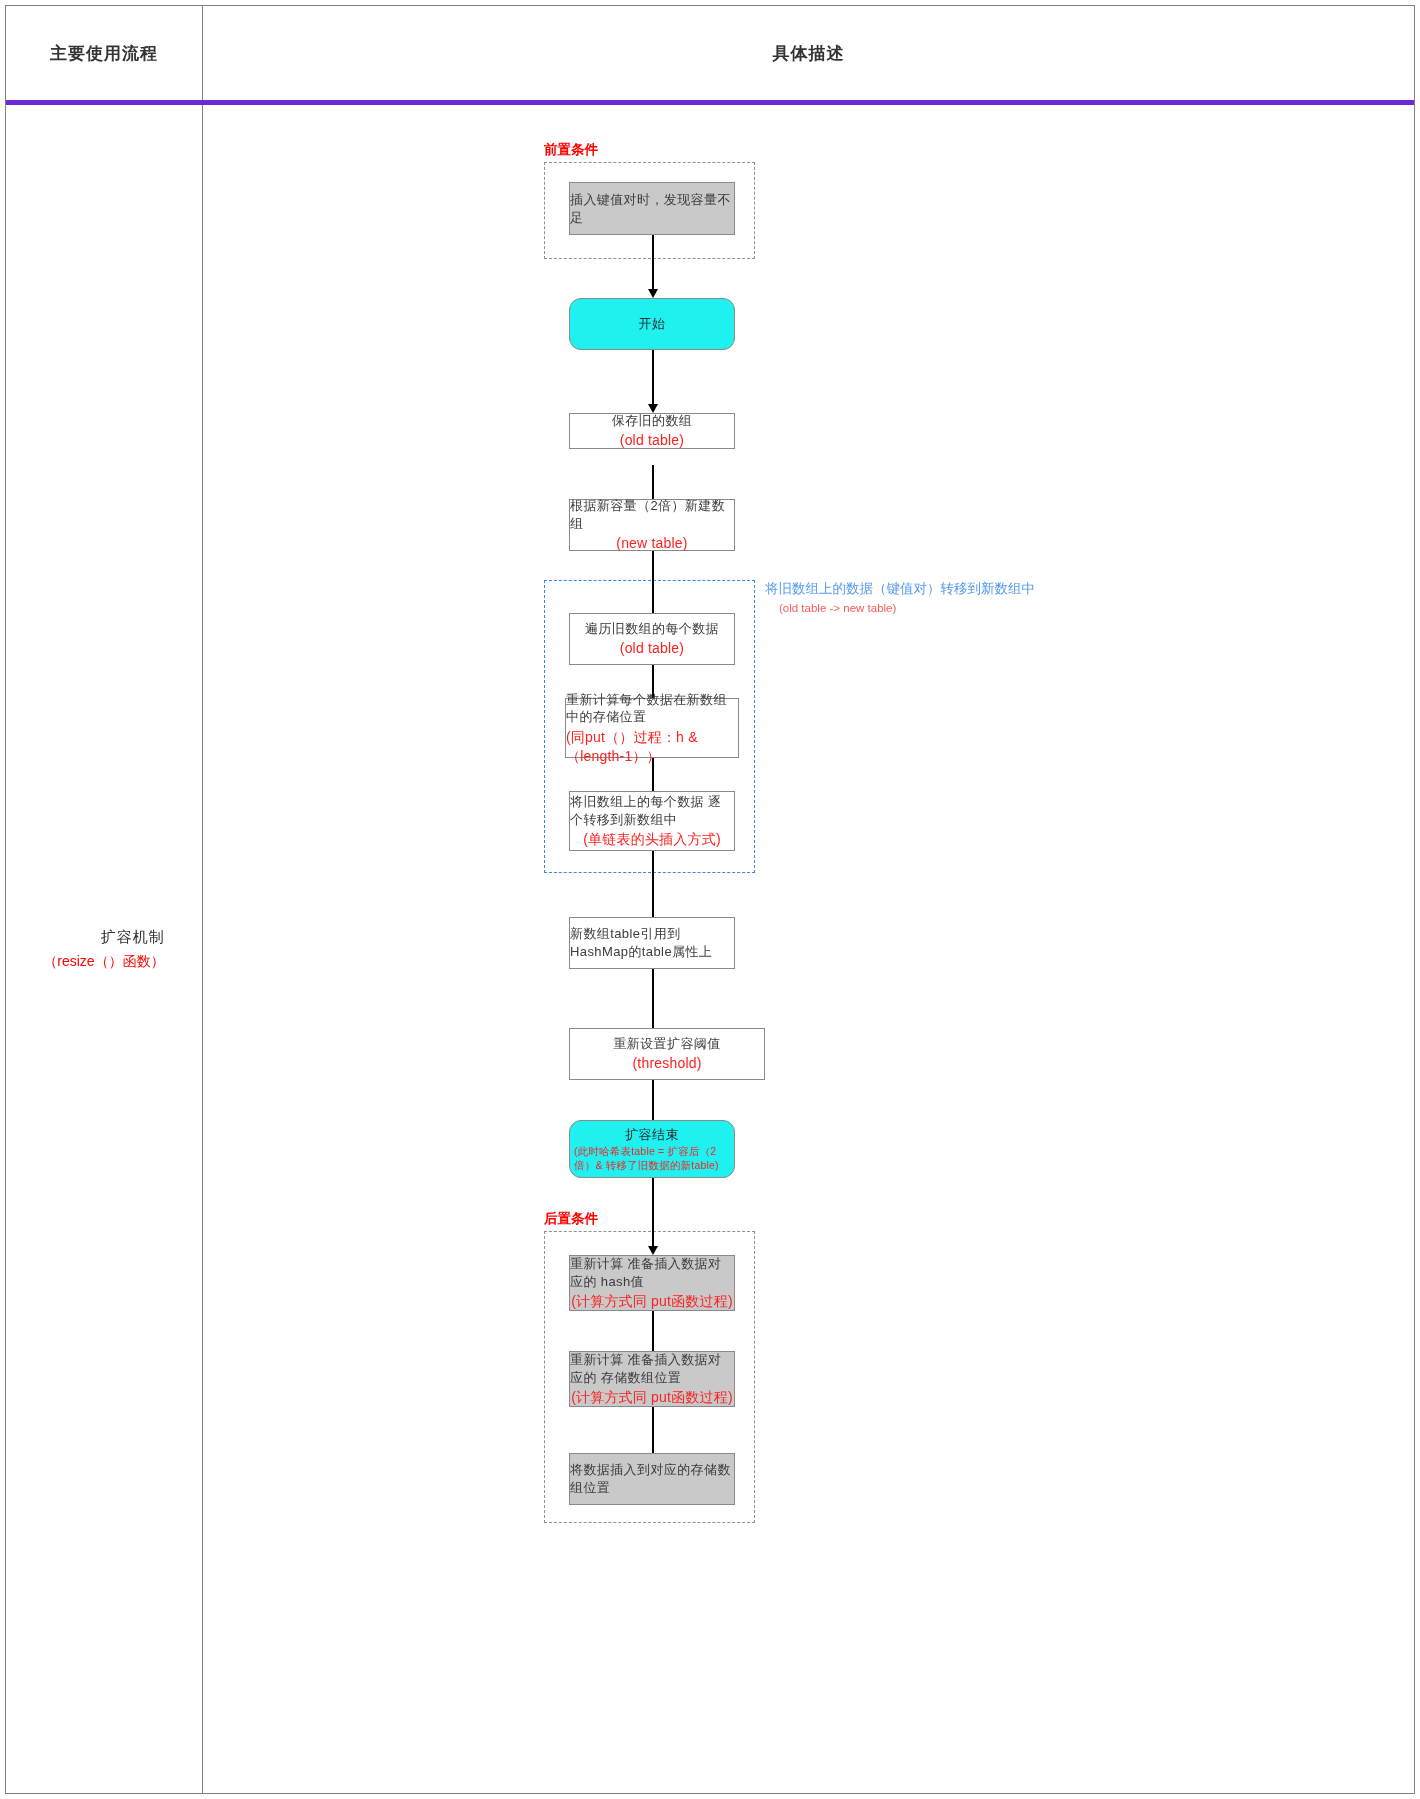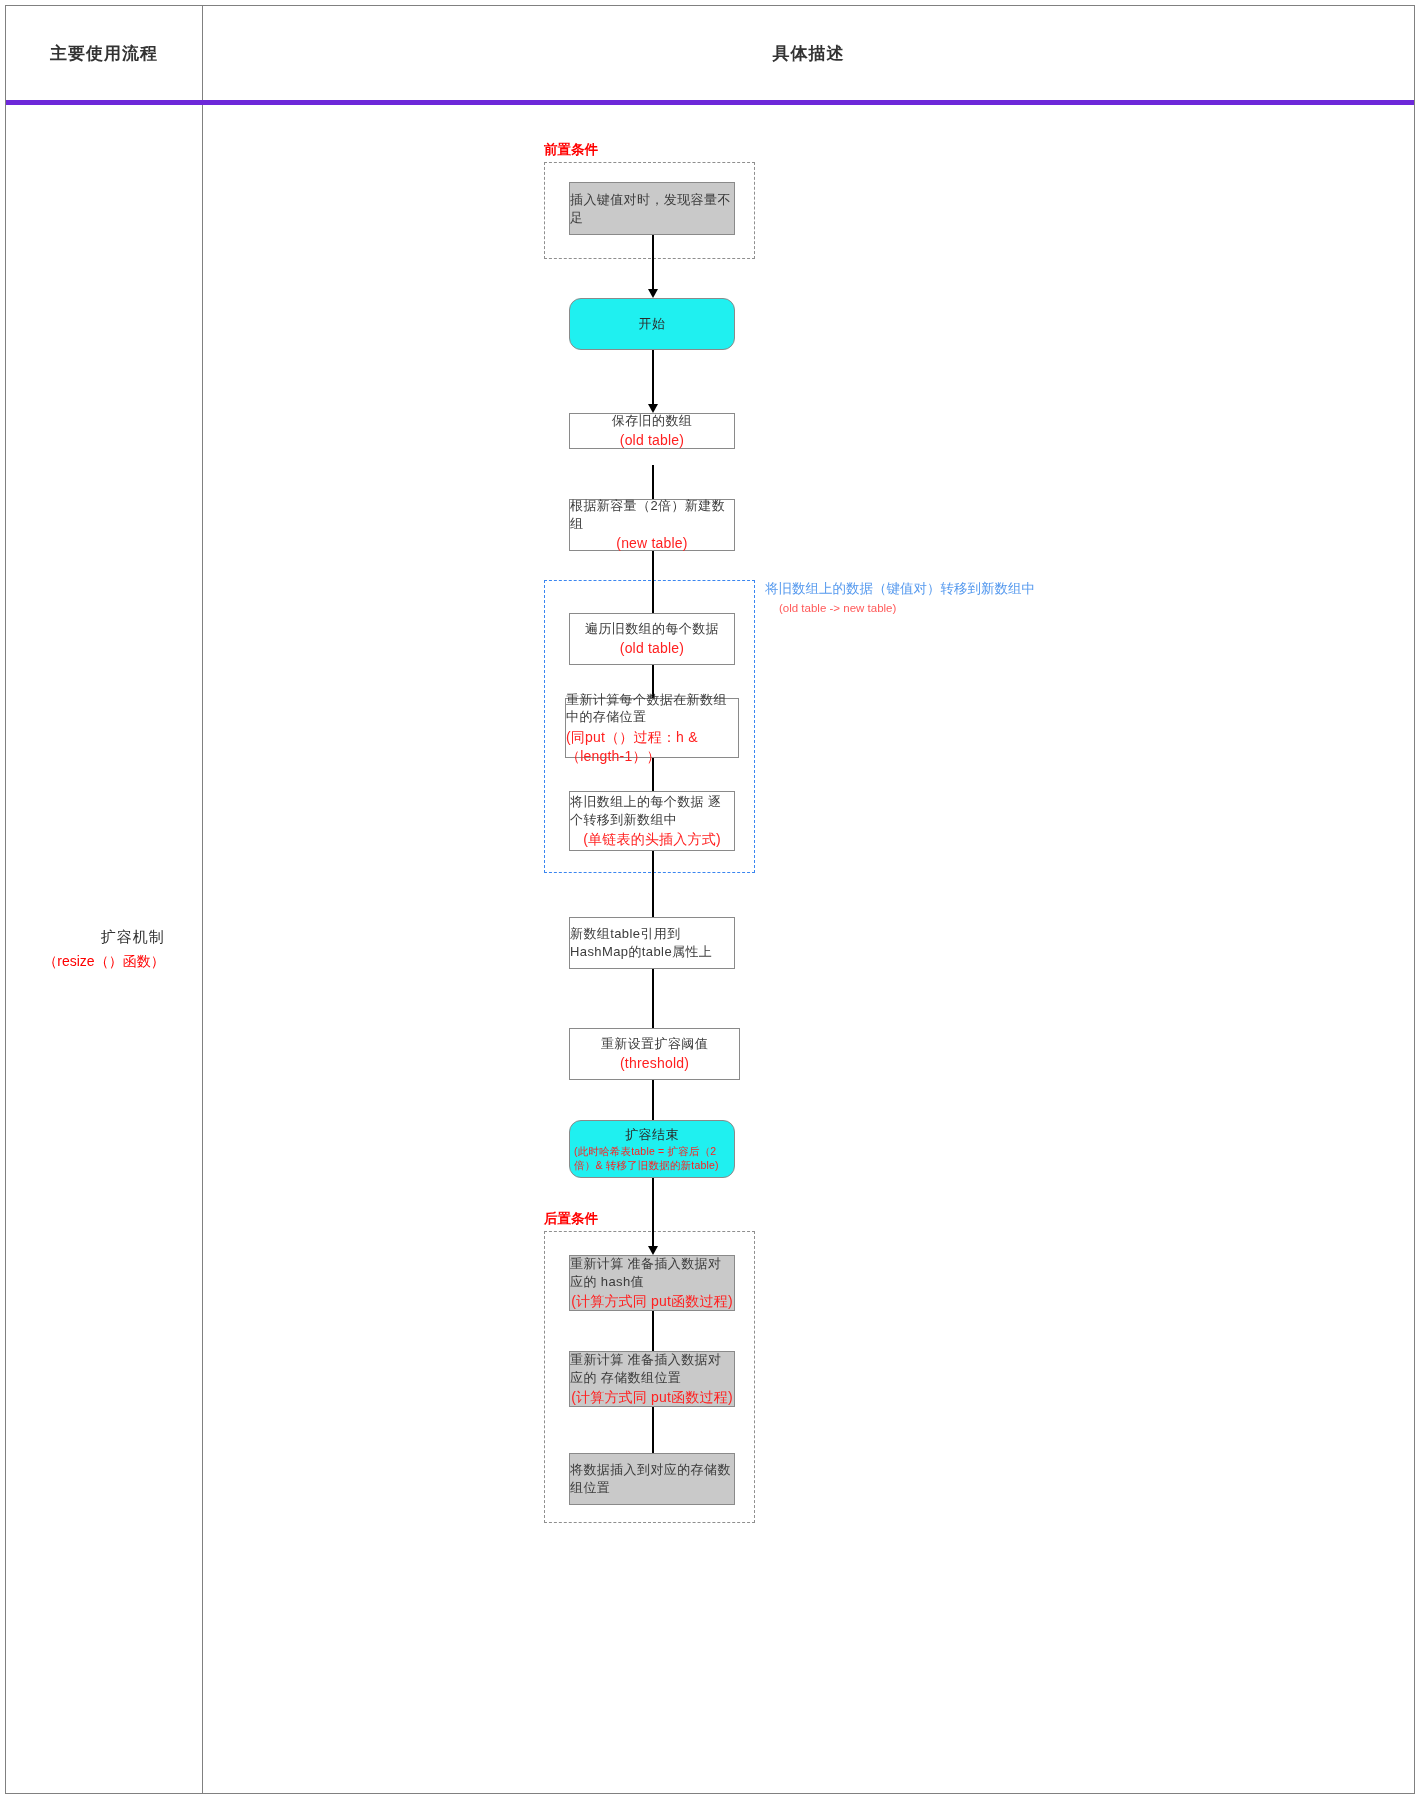--- a/index.html
+++ b/index.html
@@ -284,21 +284,21 @@
 
           <div class="node white" style="left:366px; top:812px; width:166px; height:52px;">
             <div class="t1">新数组table引用到HashMap的table属性上</div>
           </div>
 
           <div class="arrow" style="left:449px; top:864px; height:69px;">
             <div class="shaft" style="height:60px;"></div>
             <div class="head" style="top:60px;"></div>
           </div>
 
-          <div class="node white" style="left:366px; top:923px; width:171px; height:52px;">
+          <div class="node white" style="left:366px; top:923px; width:196px; height:52px;">
             <div class="t1">重新设置扩容阈值</div>
             <div class="t2">(threshold)</div>
           </div>
 
           <div class="arrow" style="left:449px; top:975px; height:69px;">
             <div class="shaft" style="height:60px;"></div>
             <div class="head" style="top:60px;"></div>
           </div>
 
           <div class="node cyan" style="left:366px; top:1015px; width:166px; height:58px;">

